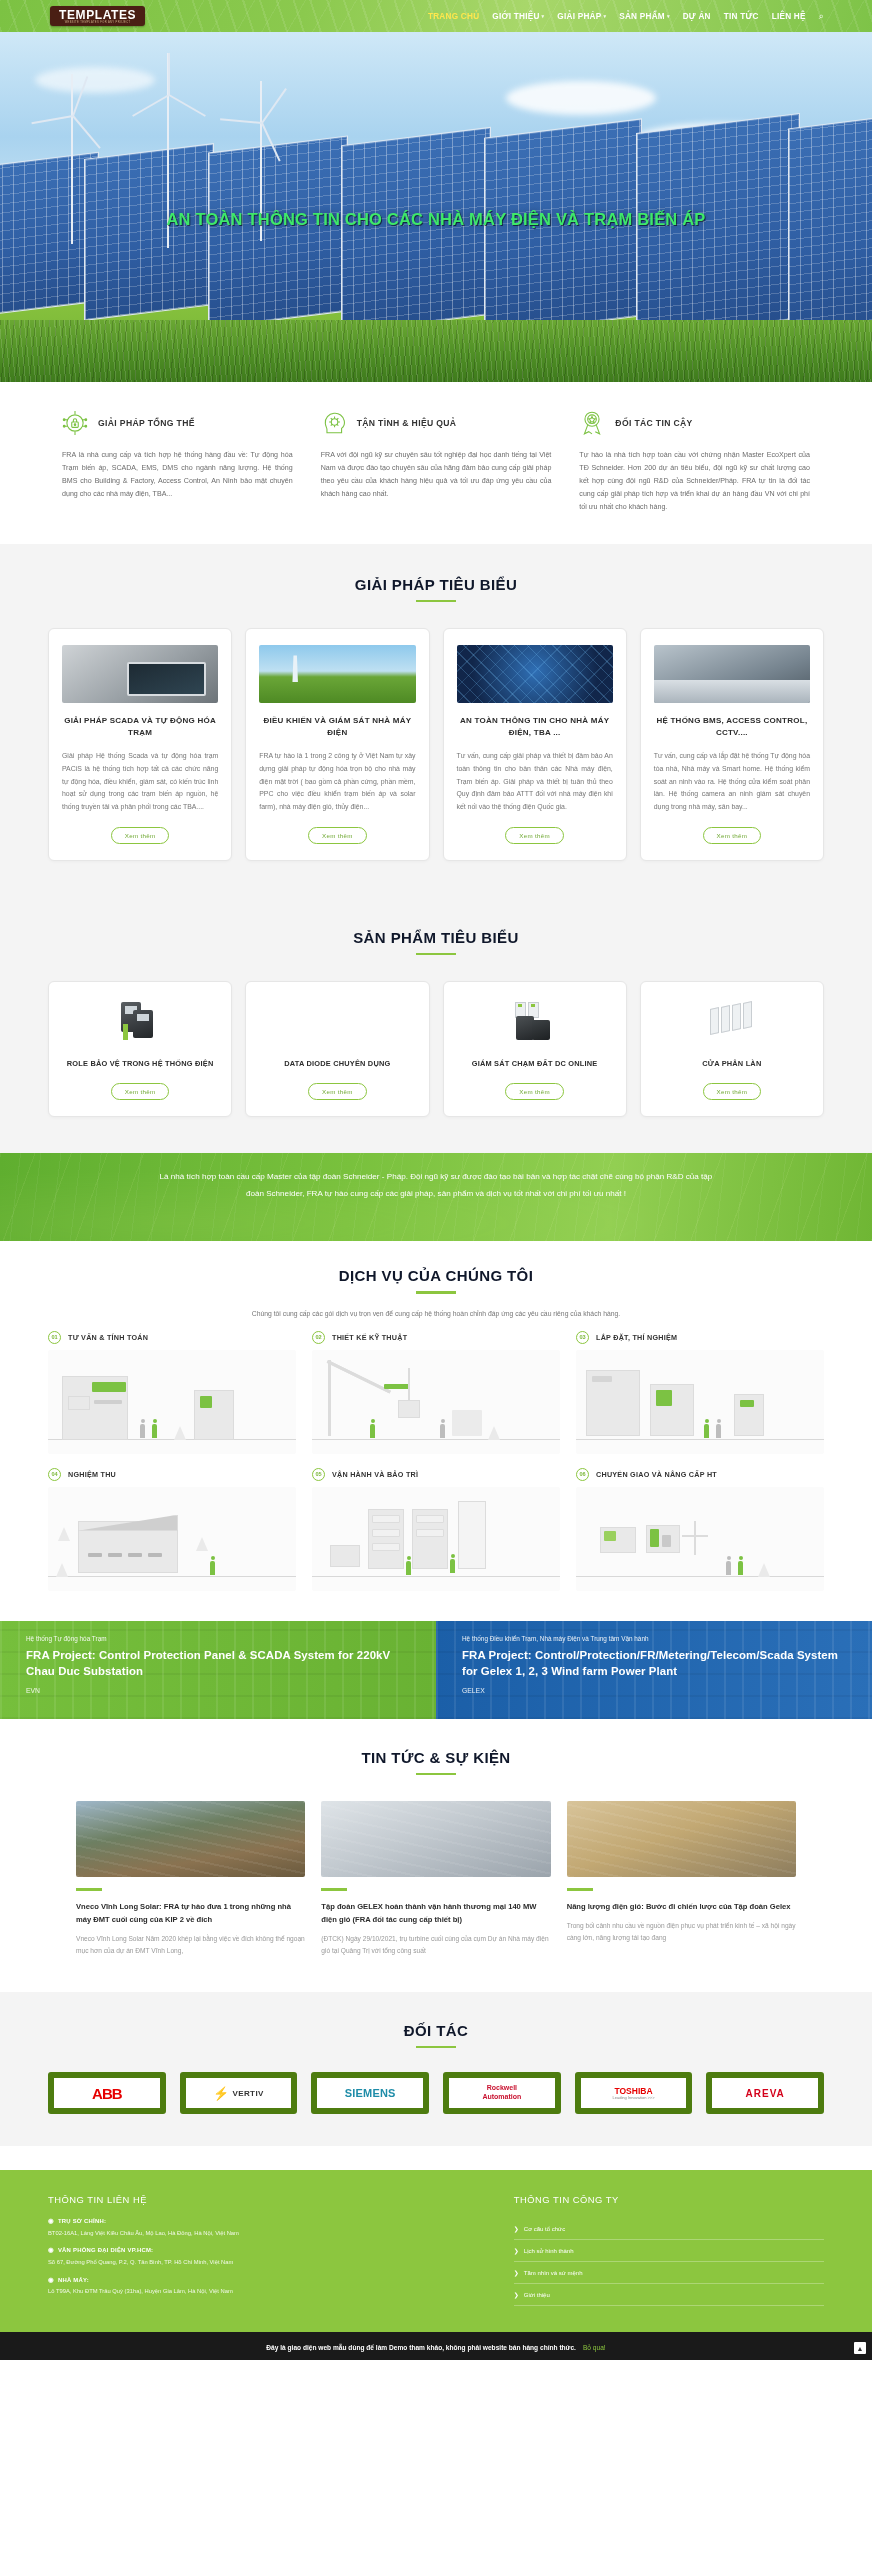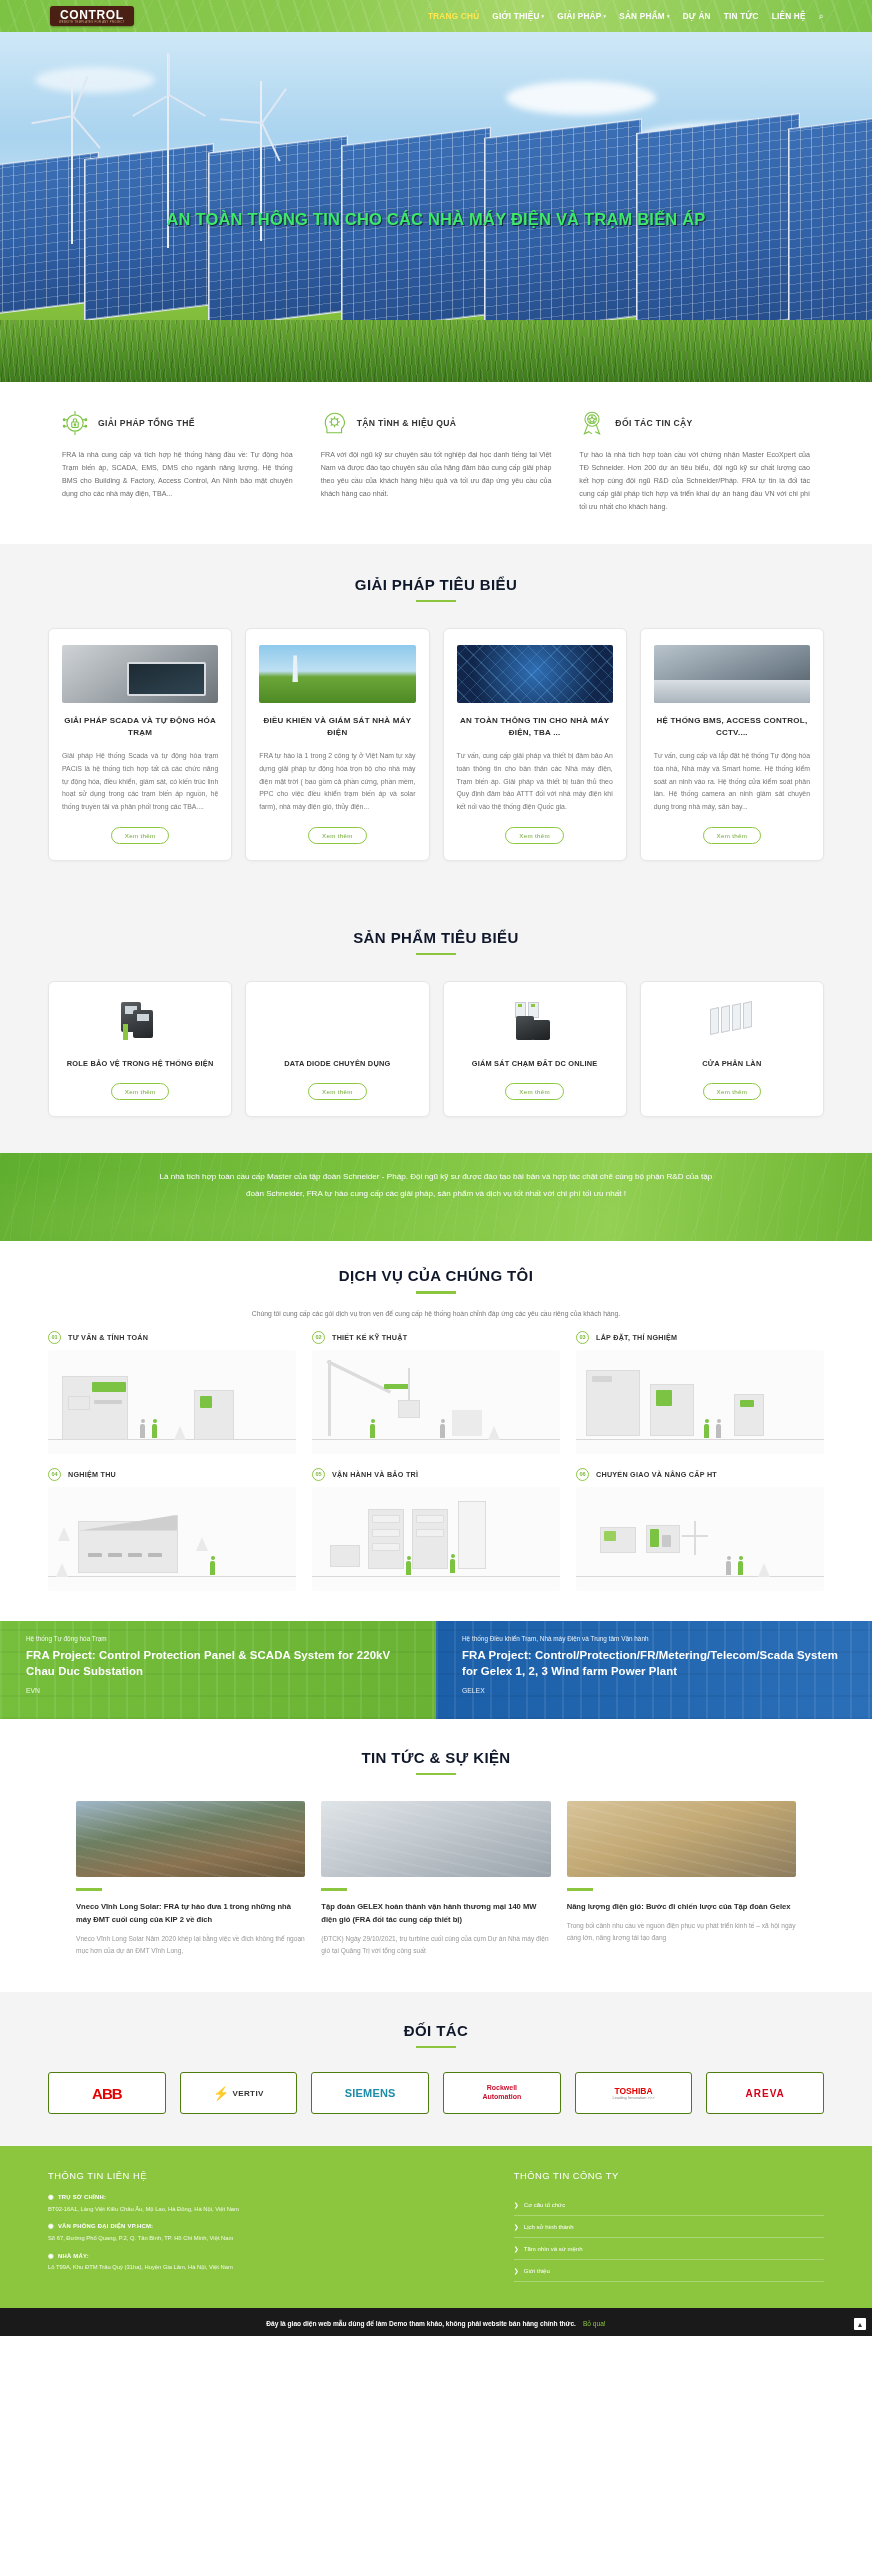--- a/index.html
+++ b/index.html
@@ -184,34 +184,34 @@
   .n2{background:linear-gradient(160deg,#dfe4e8 0%,#c2c9cf 45%,#9aa3ab 100%);}
   .n3{background:linear-gradient(160deg,#d8c49a 0%,#c2a873 45%,#8d7d5e 100%);}
   .nimg:after{content:"";position:absolute;inset:0;background:repeating-linear-gradient(12deg,rgba(255,255,255,.07) 0 2px,transparent 2px 10px);}
   .nrule{ width:26px; height:2.5px; background:#8cc63f; margin: 11px 0 9px;}
   .ntitle{ font-size:7.6px; font-weight:bold; color:#2b2b2b; line-height:1.75;}
   .ndesc{ font-size:6.6px; color:#999; line-height:1.85; margin-top:7px;}
 
   
   .partners { padding: 30px 48px 32px; }
   .plogos { display:flex; gap:14px; margin-top: 24px;}
-  .plogo{ flex:1; height:42px; background:#fff; border:1px solid #4d7c0f; border-radius:3px;
+  .plogo{ flex:1; height:42px; background:#fff; border:6px solid #4d7c0f; border-radius:3px;
     display:flex; align-items:center; justify-content:center; }
   .abb{color:#e60000;font-weight:bold;font-size:15px;letter-spacing:-1px;}
   .vertiv{display:flex;align-items:center;gap:3px;}
   .vertiv .vbolt{color:#f0a000;font-size:13px;}
   .vertiv .vtxt{color:#333;font-weight:bold;font-size:8px;letter-spacing:.4px;}
   .siemens{color:#1e8ca8;font-weight:bold;font-size:11px;letter-spacing:.2px;}
   .rockwell{color:#c8102e;font-weight:bold;font-size:7px;line-height:1.25;text-align:center;}
   .toshiba{color:#e60000;font-weight:bold;font-size:8.5px;line-height:1.2;text-align:center;}
   .toshiba small{display:block;color:#888;font-size:4px;font-weight:normal;}
   .areva{color:#d4001a;font-weight:bold;font-size:10px;letter-spacing:1px;}
 
   
-  .footer{ background:#8cc63f; padding: 24px 48px 26px; display:flex; gap:16px;}
+  .footer{ background:#8cc63f; padding: 24px 48px 26px; display:flex; gap:16px;margin-top:24px;}
   .fcol1{ flex:1.45; } .fcol2{ flex:1; } .fcol3{ flex:1.05;}
   .ftitle{ color:#fff; font-size:9.4px; letter-spacing:.5px; margin-bottom: 13px;}
   .fitem{ margin-bottom: 10px;}
   .flabel{ color:#fff; font-size:5.9px; font-weight:bold; letter-spacing:.25px; display:flex; gap:4px; align-items:flex-start;}
   .pin{ font-size:6.5px; line-height:1;}
   .faddr{ color:#f2f9e9; font-size:5.8px; margin-top:4px; line-height:1.5;}
   .flink{ color:#fff; font-size:6px; padding: 7px 0; border-bottom:1px solid rgba(255,255,255,.28);
     display:flex; align-items:center; gap:5px; text-decoration:none;}
   .flink .ch{ font-size:6px;}
   .map{ height: 96px; background:#e8f3de; border:2px solid #fff; border-radius:2px; position:relative; overflow:hidden;}
@@ -229,21 +229,21 @@
   .totop{ position:absolute; right:6px; bottom:6px; width:12px; height:12px; background:#fff; color:#333;
     font-size:7px; display:flex; align-items:center; justify-content:center; border-radius:1px;}
 </style>
 </head>
 <body>
 
 <div class="page">
 
   <div class="header">
     <div class="logo">
-      <div class="logo-main">CONTROL</div>
+      <div class="logo-main">TEMPLATES</div>
       <div class="logo-sub">WEBSITE TEMPLATES FOR ANY PROJECT</div>
     </div>
     <div class="nav">
       <a href="#" class="active">
           <span>TRANG CHỦ</span>
         </a>
       <a href="#">
           <span>GIỚI THIỆU</span>
           <span class="caret">▾</span>
         </a>

